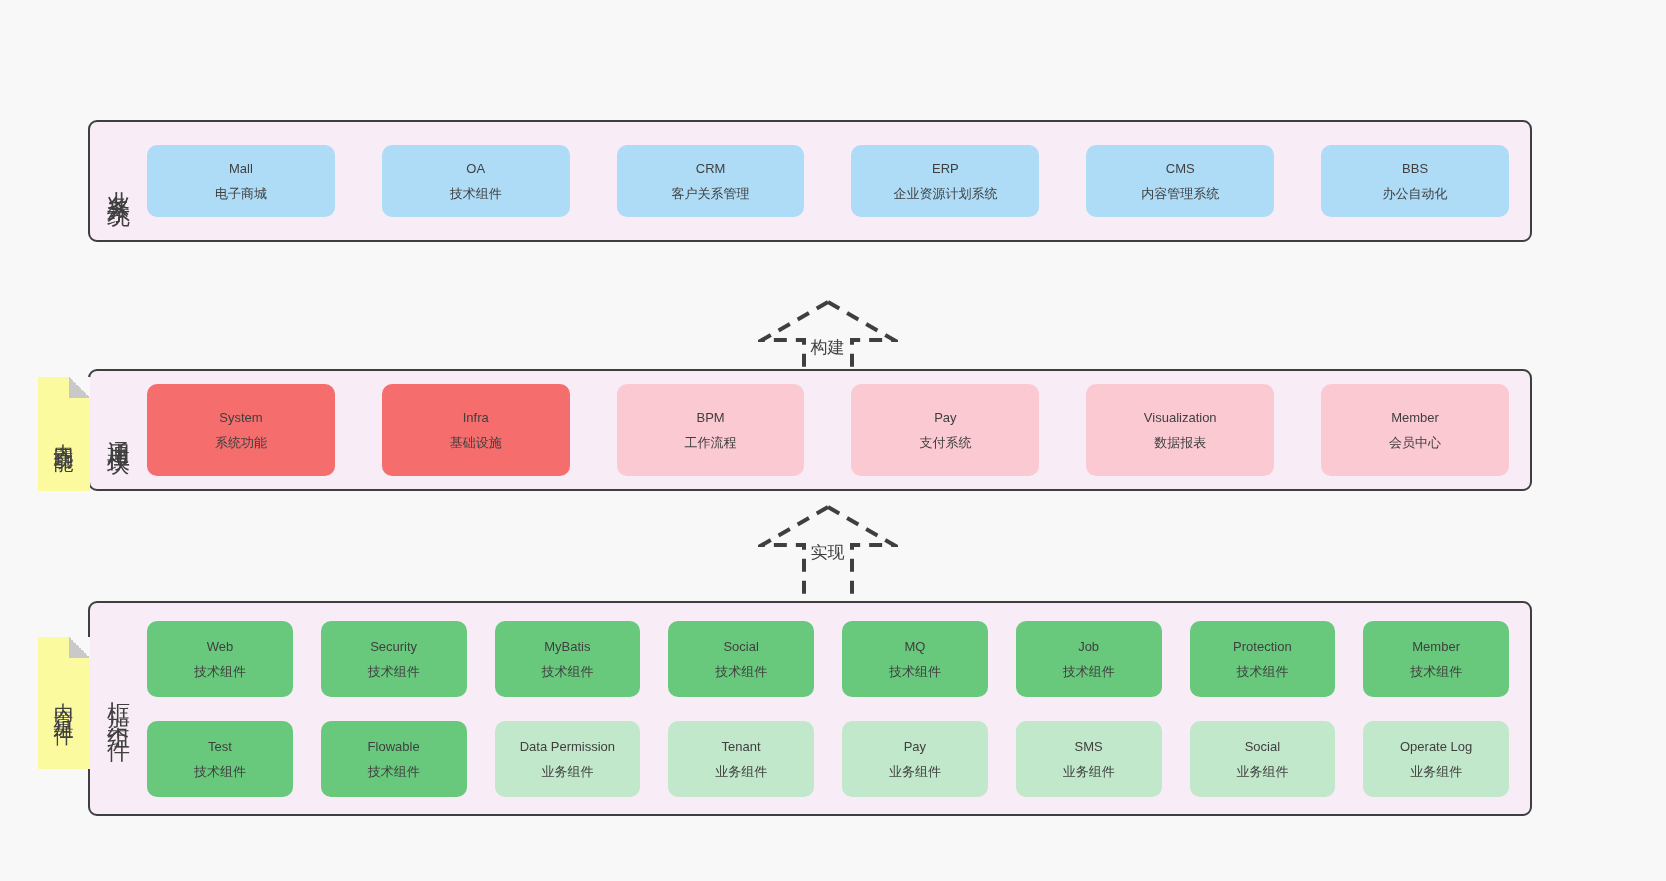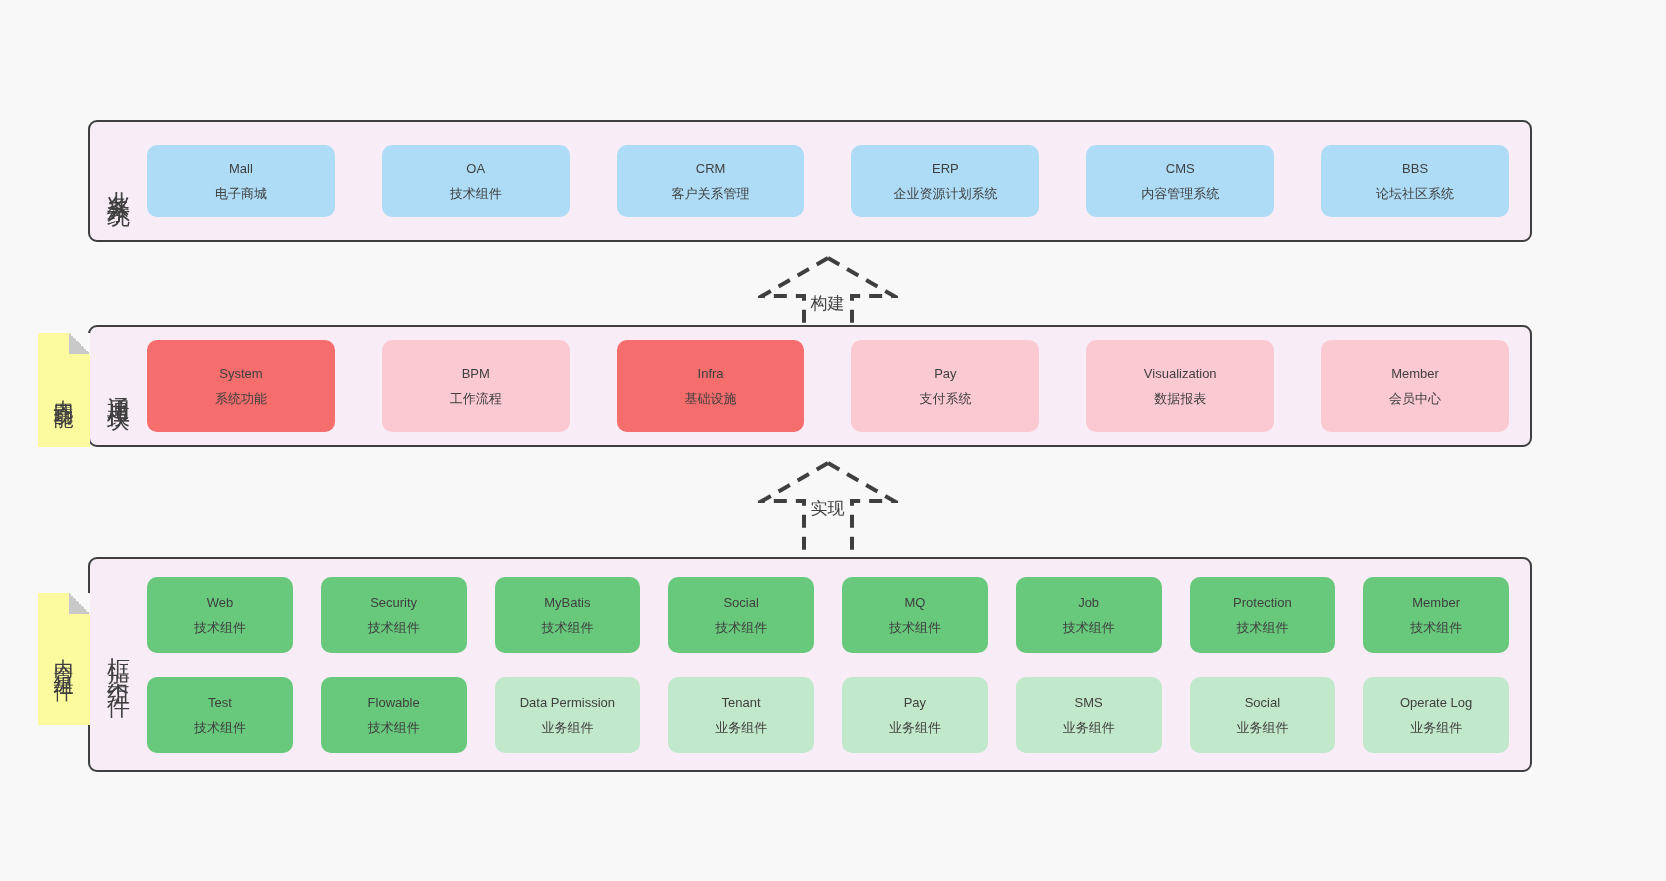--- a/index.html
+++ b/index.html
@@ -65,21 +65,21 @@
   }
   .sticky-text{
     writing-mode:vertical-rl;text-orientation:upright;
     font-size:20px;letter-spacing:3px;line-height:1;
     color:var(--text,#3f3f3f);white-space:nowrap;
   }
   .sticky.s-low .sticky-text{letter-spacing:8px;}
 
   
   .arrow-row{position:relative;display:flex;justify-content:center;align-items:flex-start;}
-  .arrow-row-1{height:83px;}
+  .arrow-row-1{height:83px;margin-top:44px;}
   .arrow-row-2{height:110px;text-decoration:underline;}
   .arrow-wrap{position:relative;margin-left:35px;padding-top:12px;}
   .arrow-label{
     position:absolute;top:52px;left:50%;transform:translateX(-50%);
     font-size:17px;color:var(--text,#3f3f3f);
     background:var(--page_bg,#f8f8f8);padding:0 3px;line-height:1.2;
     white-space:nowrap;
   }
   .arrow-svg{display:block;}
 </style>
@@ -109,21 +109,21 @@
           <div class="box blue">
             <div>ERP</div>
             <div>企业资源计划系统</div>
           </div>
           <div class="box blue">
             <div>CMS</div>
             <div>内容管理系统</div>
           </div>
           <div class="box blue">
             <div>BBS</div>
-            <div>论坛社区系统</div>
+            <div>办公自动化</div>
           </div>
         </div>
       </div>
   </section>
 
   <div class="arrow-row arrow-row-1">
     <div class="arrow-wrap">
       <svg class="arrow-svg" width="140" height="94" viewBox="0 0 140 94">
         <path d="M70 4 L4 42 L46 42 L46 94 M70 4 L136 42 L94 42 L94 94" fill="none" stroke="#3f3f3f" stroke-width="4" stroke-dasharray="13 9"></path>
       </svg>
@@ -138,27 +138,27 @@
     </div>
     <div class="side-col">
       <span class="side-label">通用模块</span>
     </div>
     <div class="boxes-col">
         <div class="box-row">
           <div class="box red">
             <div>System</div>
             <div>系统功能</div>
           </div>
-          <div class="box pink">
-            <div>BPM</div>
-            <div>工作流程</div>
-          </div>
           <div class="box red">
             <div>Infra</div>
             <div>基础设施</div>
+          </div>
+          <div class="box pink">
+            <div>BPM</div>
+            <div>工作流程</div>
           </div>
           <div class="box pink">
             <div>Pay</div>
             <div>支付系统</div>
           </div>
           <div class="box pink">
             <div>Visualization</div>
             <div>数据报表</div>
           </div>
           <div class="box pink">

